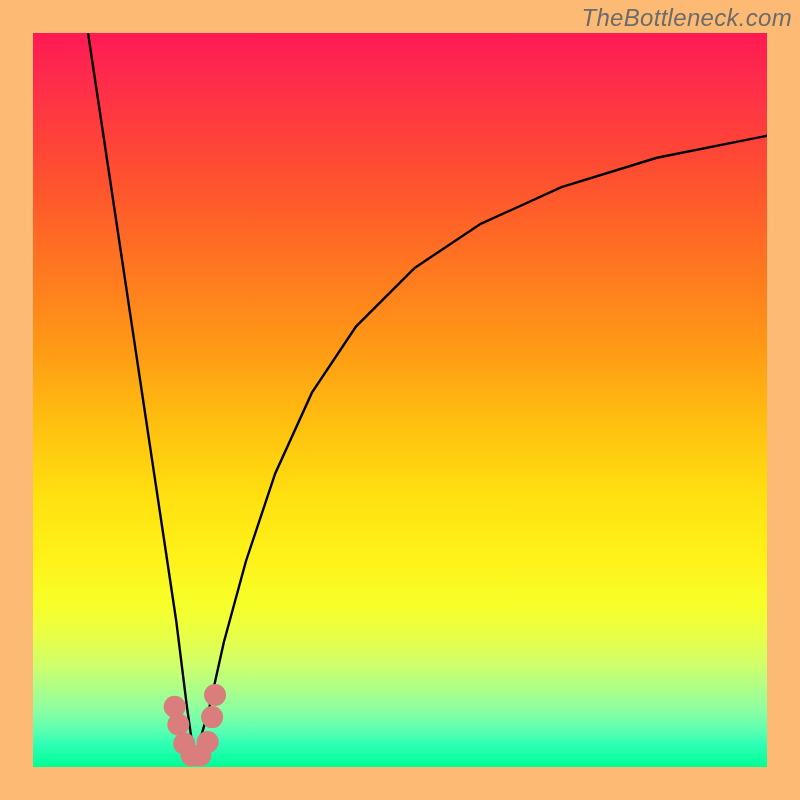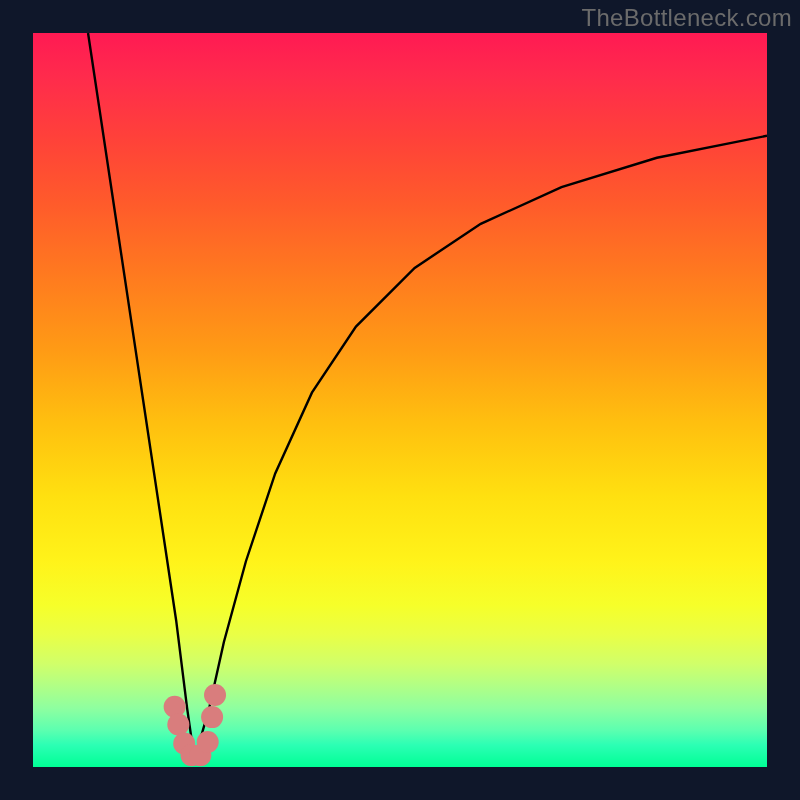--- a/index.html
+++ b/index.html
@@ -10,21 +10,22 @@
     overflow: hidden;
     background: #000;
     font-family: Arial, Helvetica, sans-serif;
   }
   .frame {
     position: absolute;
     top: 0;
     left: 0;
     width: 800px;
     height: 800px;
-    background: #0f172a;
+    background: #fdba74;
+    font-style: italic;
   }
   .plot {
     position: absolute;
     top: 33px;
     left: 33px;
     width: 734px;
     height: 734px;
     overflow: hidden;
   }
   .gradient {

